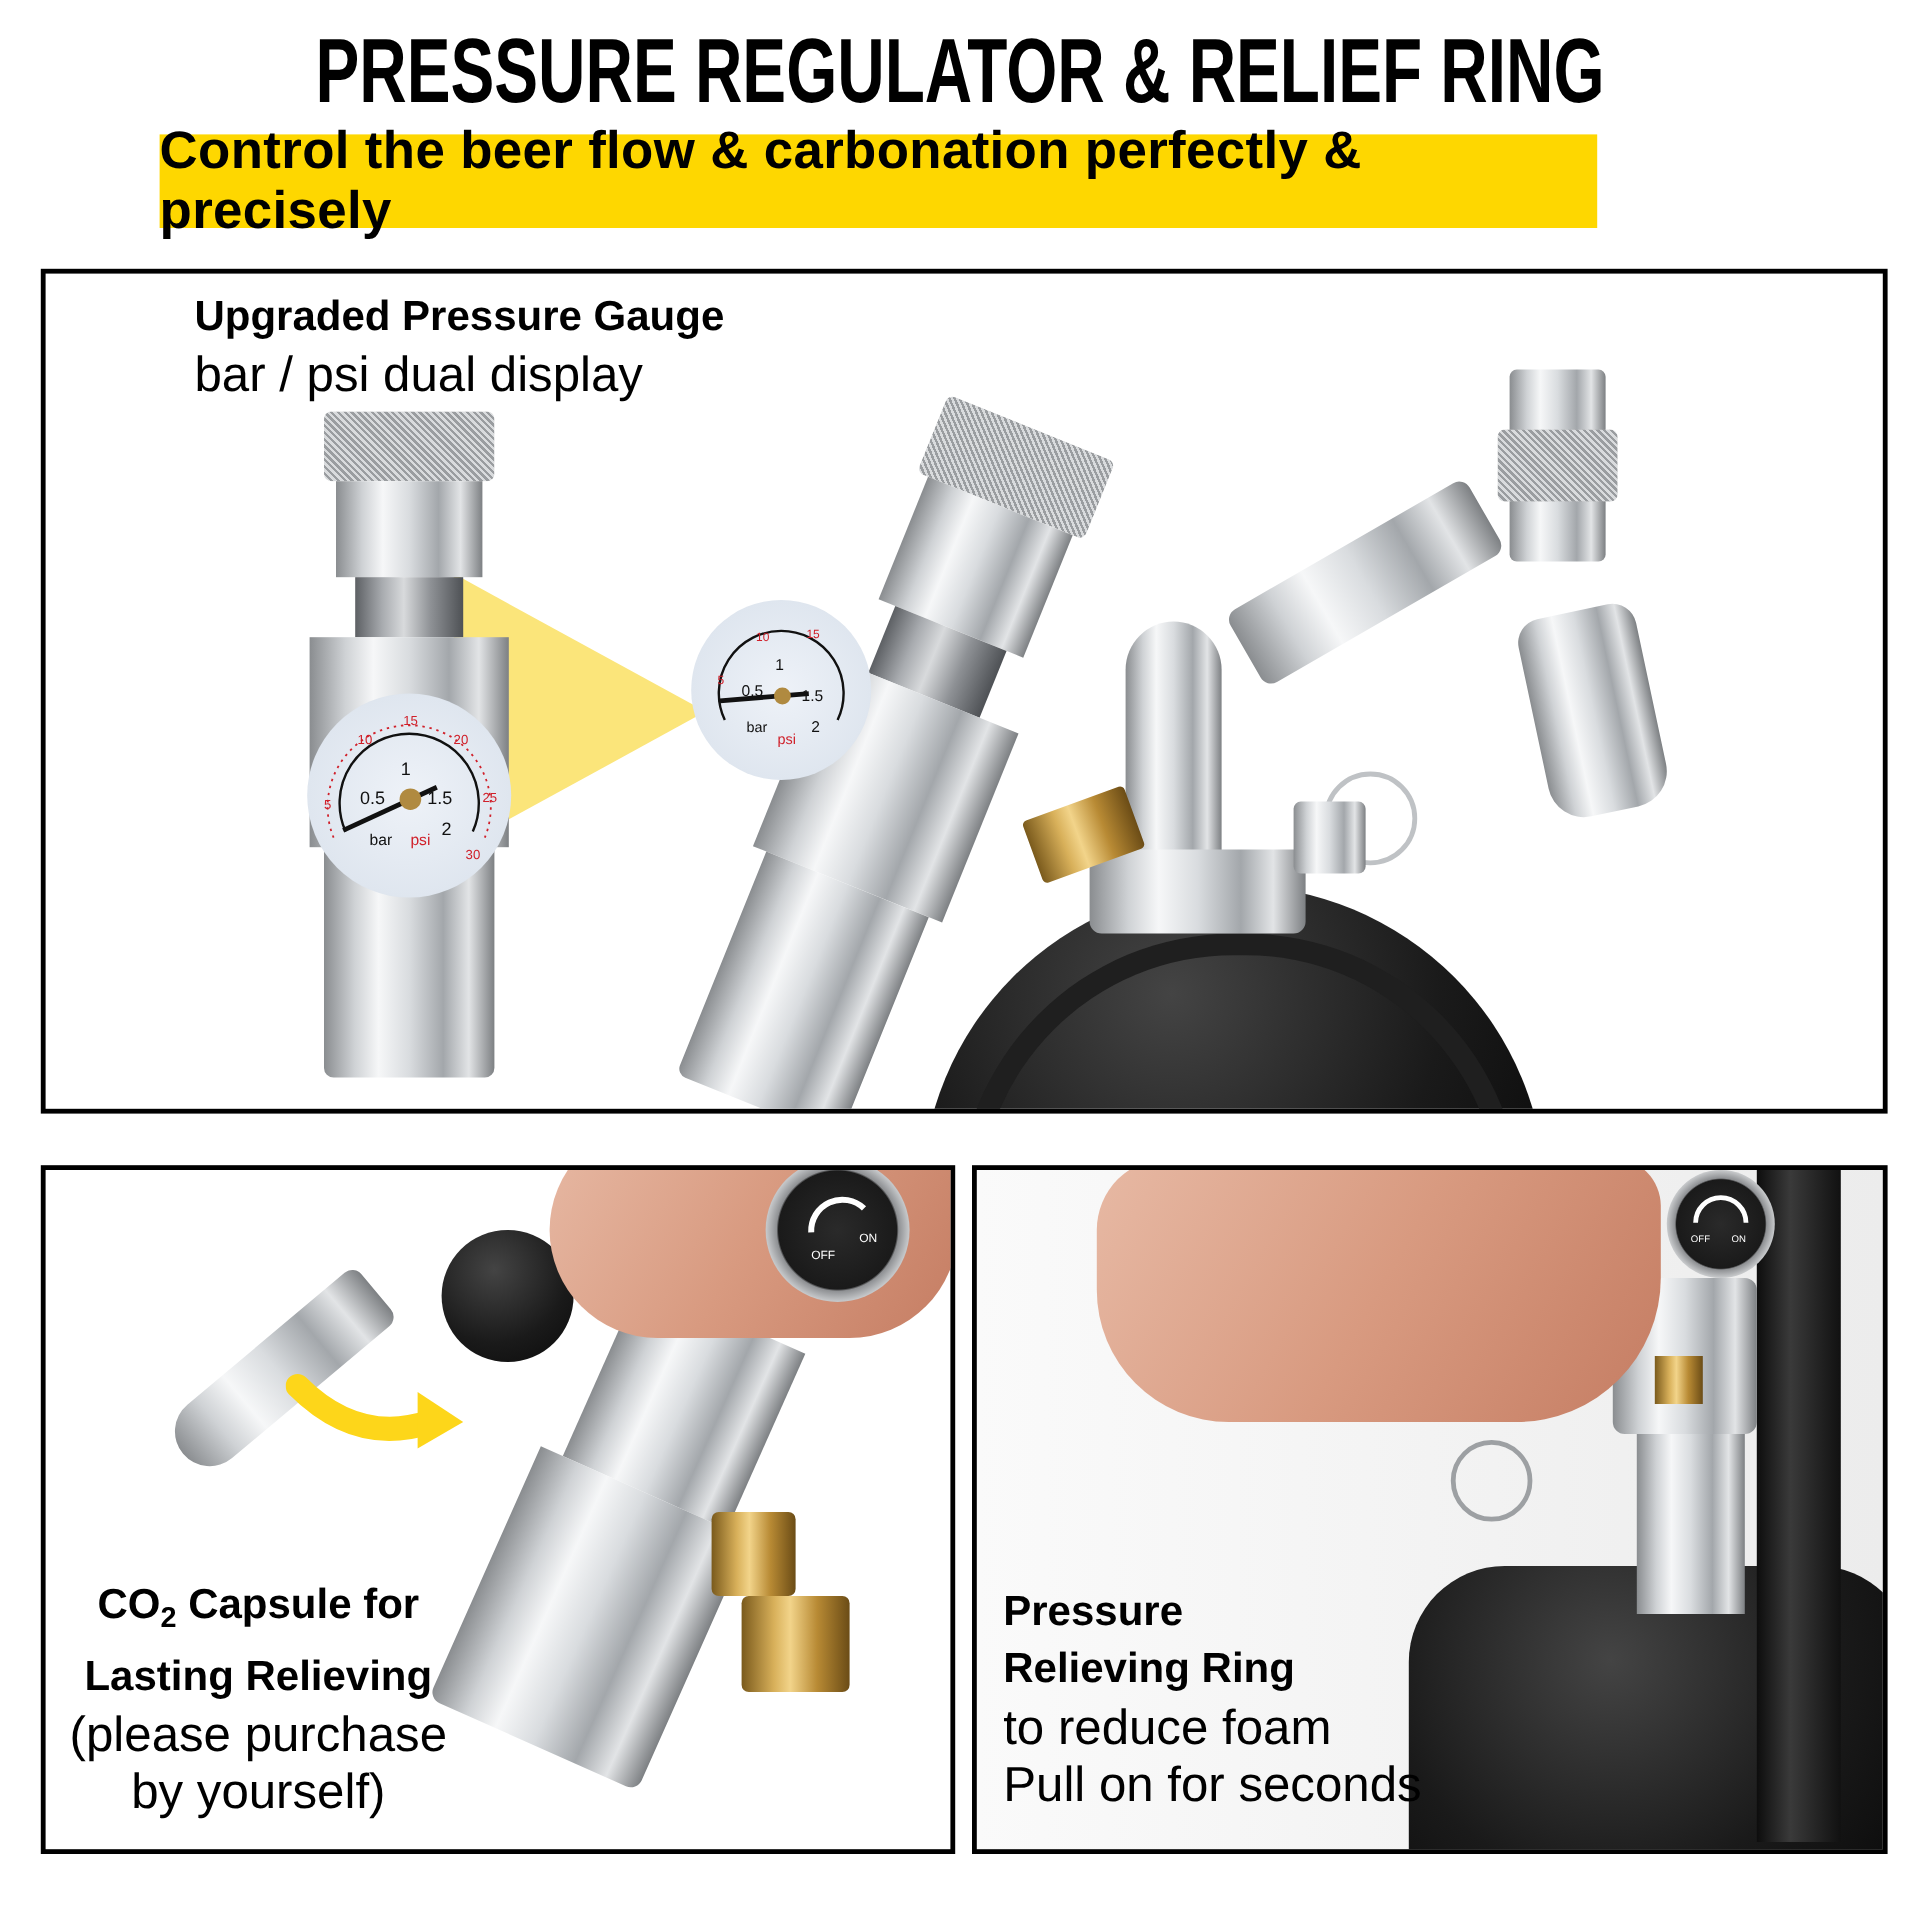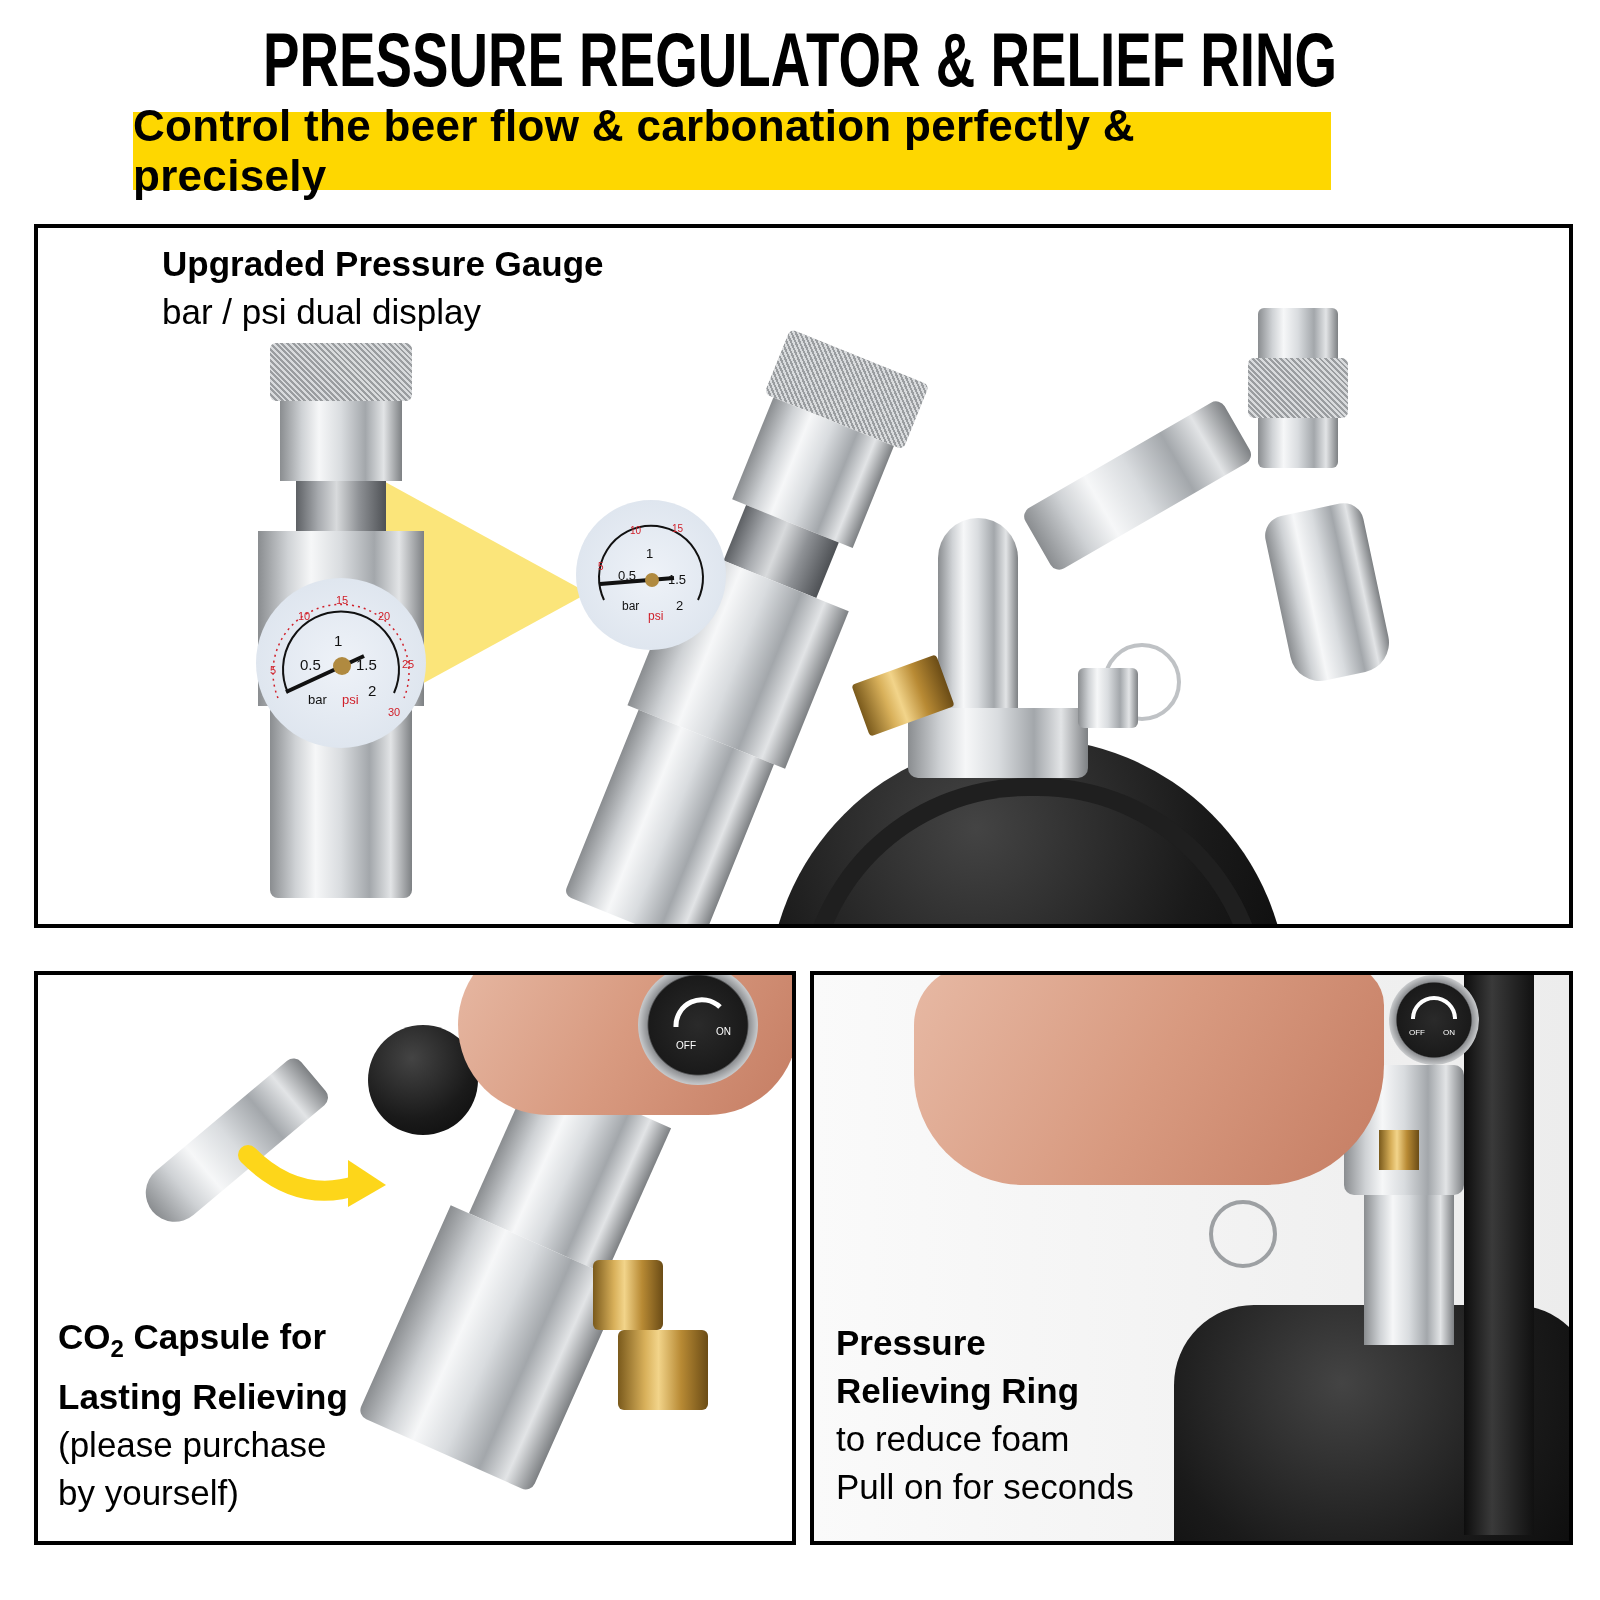--- a/index.html
+++ b/index.html
@@ -8,21 +8,21 @@
   .title { position:absolute; left:0; top:14px; width:1600px; text-align:center; font-family:"Liberation Sans", sans-serif; font-weight:700; font-size:76px; letter-spacing:0; transform:scaleX(0.72); transform-origin:800px 0; line-height:92px; }
   .banner { position:absolute; left:133px; top:112px; width:1198px; height:78px; background:#fed700; display:flex; align-items:center; justify-content:center; }
   .banner span { font-weight:700; font-size:44px; letter-spacing:0.3px; }
 
   .panel { position:absolute; border:4px solid #000; background:#fff; overflow:hidden; box-sizing:border-box; }
   #panel-top { left:34px; top:224px; width:1539px; height:704px; }
   #panel-bl { left:34px; top:971px; width:762px; height:574px; }
   #panel-br { left:810px; top:971px; width:763px; height:574px; }
 
   .caption-bold { font-weight:700; font-size:35px; line-height:48px; }
-  .caption-reg { font-weight:400; font-size:35px; line-height:48px; }
+  .caption-reg { font-weight:400; font-size:41px; line-height:48px; }
 
   
   .metal { background:linear-gradient(90deg,#8a8d90 0%,#cfd2d5 18%,#f6f7f8 32%,#d9dcdf 50%,#a3a7ab 70%,#e2e4e6 85%,#7d8083 100%); }
   .metal-dark { background:linear-gradient(90deg,#5d6064 0%,#a8abaf 25%,#d8dadc 45%,#8e9195 70%,#4e5155 100%); }
   .knurl { background:repeating-linear-gradient(45deg,#9a9da0 0 2px,#d9dbdd 2px 4px),#bbb; }
   .brass { background:linear-gradient(90deg,#7a5a1c 0%,#d8b05a 30%,#f2d48a 45%,#b88a34 70%,#6b4c16 100%); }
   .dark { background:radial-gradient(circle at 40% 30%,#444 0%,#1a1a1a 60%,#0a0a0a 100%); }
 
   .gauge { position:absolute; border-radius:50%; background:radial-gradient(circle,#eef2f8 0%,#dfe6ef 70%,#c8ced6 82%,#555 86%,#c9cdd1 90%,#7e8286 100%); }
   .gauge svg { position:absolute; left:0; top:0; }
@@ -133,21 +133,21 @@
   <div class="brass" style="position:absolute; left:555px; top:285px; width:70px; height:70px; border-radius:6px;"></div>
   <div class="brass" style="position:absolute; left:580px; top:355px; width:90px; height:80px; border-radius:6px;"></div>
   <div class="hand" style="position:absolute; left:420px; top:-40px; width:340px; height:180px; border-radius:90px 40px 90px 90px;"></div>
   <div class="knob-face" style="position:absolute; left:600px; top:-10px; width:120px; height:120px;">
     <svg width="120" height="120" style="position:absolute; left:0; top:0;">
       <path d="M38,62 A26,26 0 0,1 82,42" fill="none" stroke="#fff" stroke-width="5"></path>
       <text x="38" y="84" font-size="10" fill="#fff" font-family="Liberation Sans, sans-serif">OFF</text>
       <text x="78" y="70" font-size="10" fill="#fff" font-family="Liberation Sans, sans-serif">ON</text>
     </svg>
   </div>
-  <div style="position:absolute; left:20px; top:338px;">
+  <div style="position:absolute; left:20px; top:338px;text-align:center;">
     <div class="caption-bold"><span>CO</span><sub style="font-size:24px;">2</sub><span> Capsule for</span></div>
     <div class="caption-bold">Lasting Relieving</div>
     <div class="caption-reg">(please purchase</div>
     <div class="caption-reg">by yourself)</div>
   </div>
 </div>
 
 <div class="panel" id="panel-br" style="background:linear-gradient(90deg,#fafafa,#ececec);">
   <div class="dark" style="position:absolute; left:360px; top:330px; width:420px; height:260px; border-radius:80px 80px 0 0;"></div>
   <div style="position:absolute; left:650px; top:0; width:70px; height:560px; background:linear-gradient(90deg,#0d0d0d,#3a3a3a 40%,#111);"></div>

